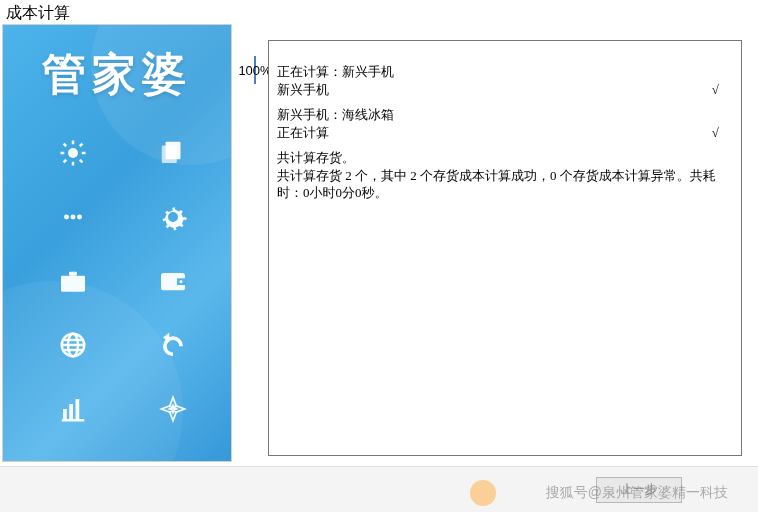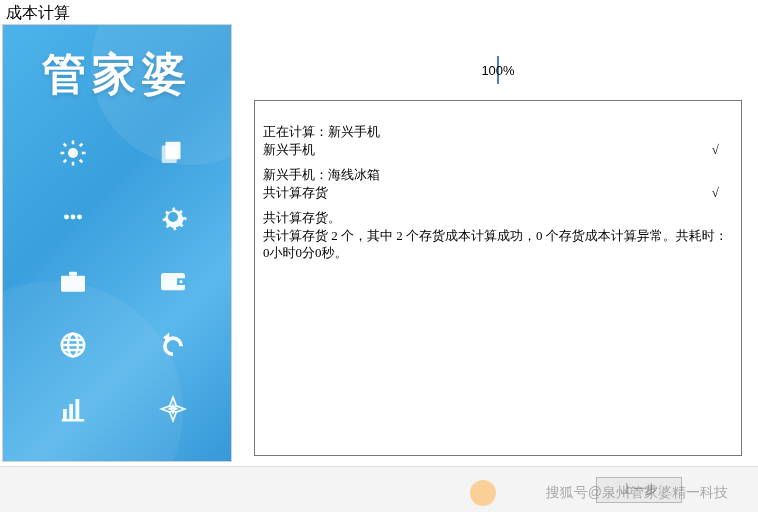--- a/index.html
+++ b/index.html
@@ -78,23 +78,22 @@
   row-gap: 28px;
   column-gap: 40px;
   align-items: center;
   justify-items: center;
 }
 .sicon { width: 36px; height: 36px; display:flex; align-items:center; justify-content:center; }
 .sicon svg { fill: rgba(255,255,255,0.95); }
 .main-panel {
   flex: 1;
   display: flex;
-  flex-direction: column;
+  flex-direction: row;
   padding: 10px 8px 0 4px;
-  align-items: center;
 }
 .progress-wrap {
   border: 1px solid #4a7fc0;
   height: 28px;
   background: #fff;
   position: relative;
   margin: 22px 6px 10px 6px;
 }
 .progress-fill {
   background: #a7d18c;
@@ -269,21 +268,21 @@
 
       <div class="log-box">
         <div>正在计算：新兴手机</div>
         <div class="log-line">
           <span>新兴手机</span>
           <span class="log-tick">√</span>
         </div>
         <div class="log-spacer"></div>
         <div>新兴手机：海线冰箱</div>
         <div class="log-line">
-          <span>共计算存货</span>
+          <span>正在计算</span>
           <span class="log-tick">√</span>
         </div>
         <div class="log-spacer"></div>
         <div>共计算存货。</div>
         <div>共计算存货 2 个，其中 2 个存货成本计算成功，0 个存货成本计算异常。共耗时：0小时0分0秒。</div>
       </div>
     </div>
 
   </div>
 

